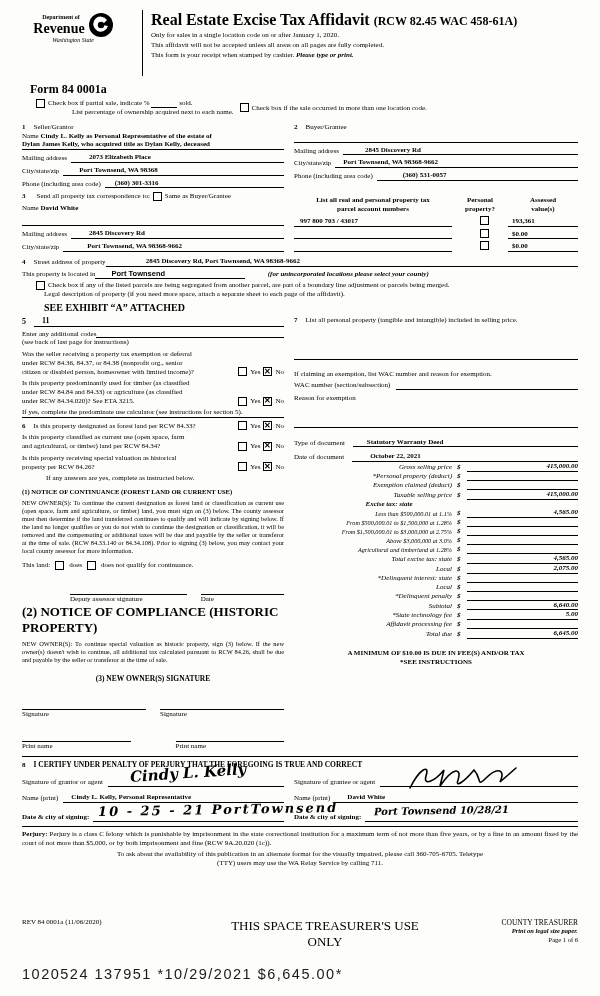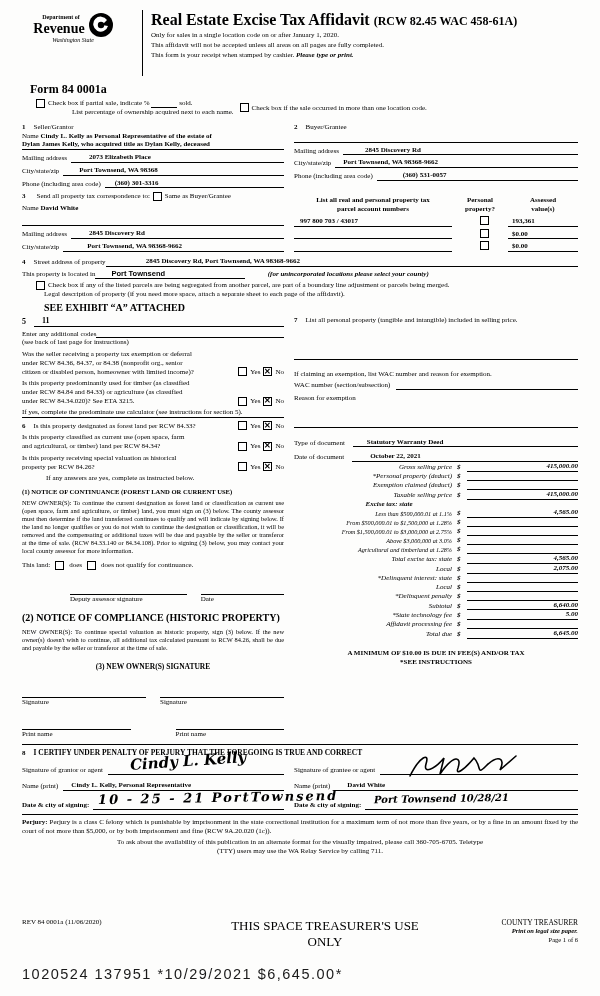--- a/index.html
+++ b/index.html
@@ -278,21 +278,21 @@
         <div style="flex:1.4;">
             <div class="fill"></div>
             <div>Deputy assessor signature</div>
           </div>
         <div>
             <div class="fill"></div>
             <div>Date</div>
           </div>
       </div>
 
-      <div class="ntitle" style="font-size:10px;margin-top:8px;">(2) NOTICE OF COMPLIANCE (HISTORIC PROPERTY)</div>
+      <div class="ntitle" style="font-size:13px;margin-top:0;">(2) NOTICE OF COMPLIANCE (HISTORIC PROPERTY)</div>
       <div class="notice">NEW OWNER(S): To continue special valuation as historic property, sign (3) below. If the new owner(s) doesn't wish to continue, all additional tax calculated pursuant to RCW 84.26, shall be due and payable by the seller or transferor at the time of sale.</div>
 
       <div class="b" style="text-align:center;font-size:7.5px;margin-top:10px;">(3)  NEW OWNER(S) SIGNATURE</div>
 
       <div class="sigpair" style="margin-top:18px;">
         <div>
             <div class="fill"></div>
             <div>Signature</div>
           </div>
         <div>

